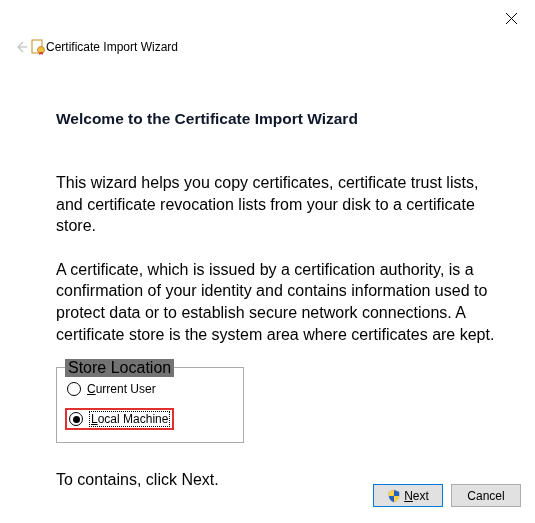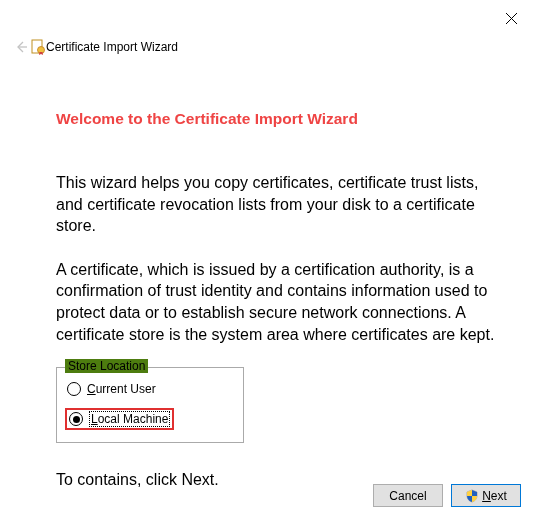--- a/index.html
+++ b/index.html
@@ -51,42 +51,42 @@
     .content {
       position: absolute;
       top: 110px;
       left: 56px;
       right: 40px;
     }
     .main-heading {
       font-size: 15.5px;
       font-weight: 600;
       margin-bottom: 44px;
-      color: #ef4444;
+      color: #0f172a;
     }
     .para {
       font-size: 16px;
       line-height: 1.35;
       color: #000;
       margin-bottom: 22px;
     }
     .fieldset {
       border: 1px solid #aaa;
       padding: 8px 10px 12px 10px;
       width: 188px;
       margin-bottom: 26px;
       position: relative;
     }
     .fieldset-legend {
-      font-size: 12px;
+      font-size: 16px;
       color: #000;
       position: absolute;
       top: -9px;
       left: 8px;
-      background: #4d7c0f;
+      background: #737373;
       padding: 0 3px;
     }
     .radio-row {
       display: flex;
       align-items: center;
       gap: 6px;
       margin-top: 6px;
     }
     .radio-row.highlighted {
       border: 2px solid #e03030;
@@ -167,48 +167,48 @@
       <path d="M9.5 13 L9 16 L11 15 L13 16 L12.5 13" fill="#d04040"></path>
     </svg>
   </span>
   <span class="wizard-title">Certificate Import Wizard</span>
 </div>
 
 <div class="content">
   <h1 class="main-heading">Welcome to the Certificate Import Wizard</h1>
 
   <p class="para">This wizard helps you copy certificates, certificate trust lists, and certificate revocation lists from your disk to a certificate store.</p>
-  <p class="para">A certificate, which is issued by a certification authority, is a confirmation of trust identity and contains information used to protect data or to establish secure network connections. A certificate store is the system area where certificates are kept.</p>
+  <p class="para">A certificate, which is issued by a certification authority, is a confirmation of your identity and contains information used to protect data or to establish secure network connections. A certificate store is the system area where certificates are kept.</p>
 
   <div class="fieldset">
     <span class="fieldset-legend">Store Location</span>
 
     <div class="radio-row">
       <span class="radio"></span>
       <span class="radio-label"><span class="underline-letter">C</span><span>urrent User</span></span>
     </div>
 
     <div class="radio-row highlighted">
       <span class="radio checked"></span>
       <span class="radio-label focus-rect"><span class="underline-letter">L</span><span>ocal Machine</span></span>
     </div>
   </div>
 
   <p class="para">To contains, click Next.</p>
 </div>
 
 <div class="footer">
-  <button class="btn">
-    <span>Cancel</span>
-  </button>
   <button class="btn primary">
     <span class="shield-icon">
       <svg width="14" height="14" viewBox="0 0 14 14">
         <path d="M7 1 L12 3 L12 7 C12 10 9.5 12.5 7 13 C4.5 12.5 2 10 2 7 L2 3 Z" fill="#fff" stroke="#555" stroke-width="0.4"></path>
         <path d="M7 1 L12 3 L12 7 L7 7 Z" fill="#2060c0"></path>
         <path d="M7 1 L2 3 L2 7 L7 7 Z" fill="#ffd040"></path>
         <path d="M7 7 L12 7 C12 10 9.5 12.5 7 13 Z" fill="#ffd040"></path>
         <path d="M7 7 L2 7 C2 10 4.5 12.5 7 13 Z" fill="#2060c0"></path>
       </svg>
     </span>
     <span><span class="underline-letter">N</span><span>ext</span></span>
   </button>
+  <button class="btn">
+    <span>Cancel</span>
+  </button>
 </div>
 
 </body></html>

